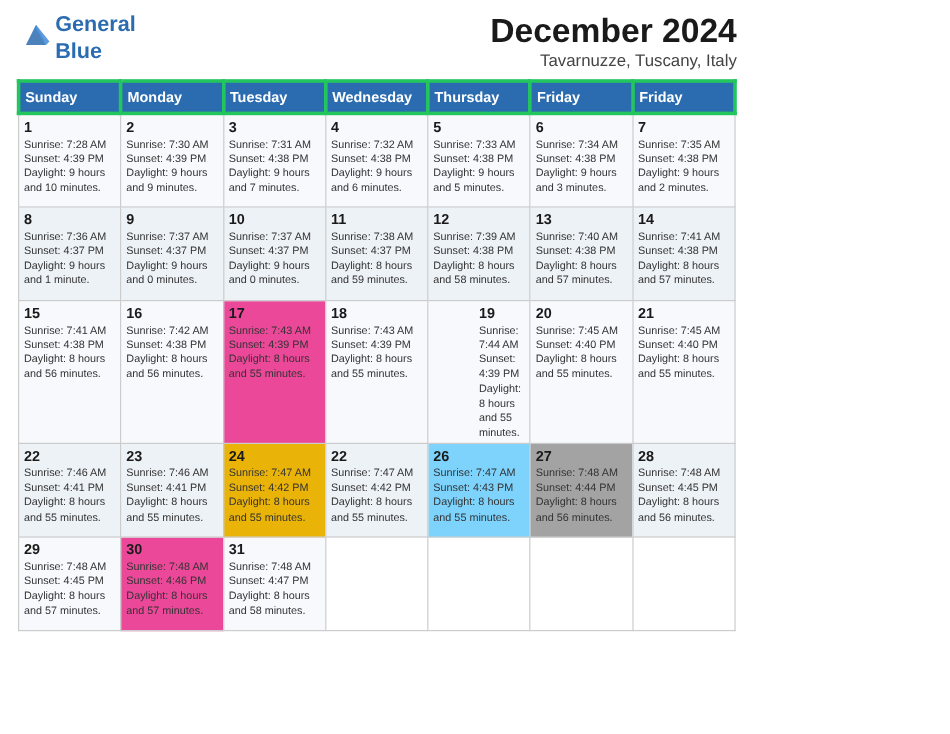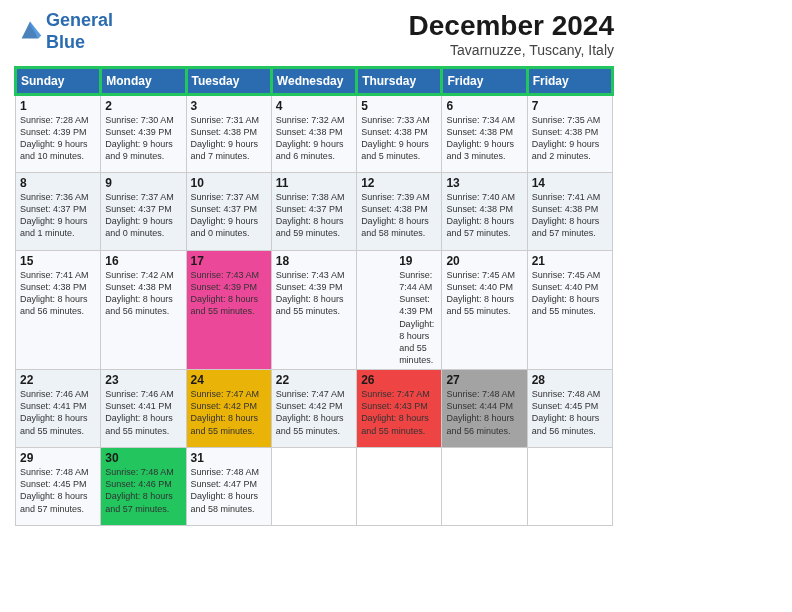--- a/index.html
+++ b/index.html
@@ -231,39 +231,39 @@
             <div class="cell-text">Sunrise: 7:46 AM<br>Sunset: 4:41 PM<br>Daylight: 8 hours and 55 minutes.</div>
           </td>
           <td style="background: #eab308;">
             <span class="day-num">24</span>
             <div class="cell-text">Sunrise: 7:47 AM<br>Sunset: 4:42 PM<br>Daylight: 8 hours and 55 minutes.</div>
           </td>
           <td style="background: rgb(237, 242, 247);">
             <span class="day-num">22</span>
             <div class="cell-text">Sunrise: 7:47 AM<br>Sunset: 4:42 PM<br>Daylight: 8 hours and 55 minutes.</div>
           </td>
-          <td style="background: #ef4444;">
+          <td style="background: #7dd3fc;">
             <span class="day-num">26</span>
             <div class="cell-text">Sunrise: 7:47 AM<br>Sunset: 4:43 PM<br>Daylight: 8 hours and 55 minutes.</div>
           </td>
           <td style="background: #a3a3a3;">
             <span class="day-num">27</span>
             <div class="cell-text">Sunrise: 7:48 AM<br>Sunset: 4:44 PM<br>Daylight: 8 hours and 56 minutes.</div>
           </td>
           <td style="background: rgb(237, 242, 247);">
             <span class="day-num">28</span>
             <div class="cell-text">Sunrise: 7:48 AM<br>Sunset: 4:45 PM<br>Daylight: 8 hours and 56 minutes.</div>
           </td>
         </tr>
         <tr>
           <td style="background: rgb(247, 249, 252);">
             <span class="day-num">29</span>
             <div class="cell-text">Sunrise: 7:48 AM<br>Sunset: 4:45 PM<br>Daylight: 8 hours and 57 minutes.</div>
           </td>
-          <td style="background: #22c55e;">
+          <td style="background: #ec4899;">
             <span class="day-num">30</span>
             <div class="cell-text">Sunrise: 7:48 AM<br>Sunset: 4:46 PM<br>Daylight: 8 hours and 57 minutes.</div>
           </td>
           <td style="background: rgb(247, 249, 252);">
             <span class="day-num">31</span>
             <div class="cell-text">Sunrise: 7:48 AM<br>Sunset: 4:47 PM<br>Daylight: 8 hours and 58 minutes.</div>
           </td>
           <td style="background: rgb(255, 255, 255); border: 1px solid rgb(204, 204, 204);"></td>
           <td style="background: rgb(255, 255, 255); border: 1px solid rgb(204, 204, 204);"></td>
           <td style="background: rgb(255, 255, 255); border: 1px solid rgb(204, 204, 204);"></td>

